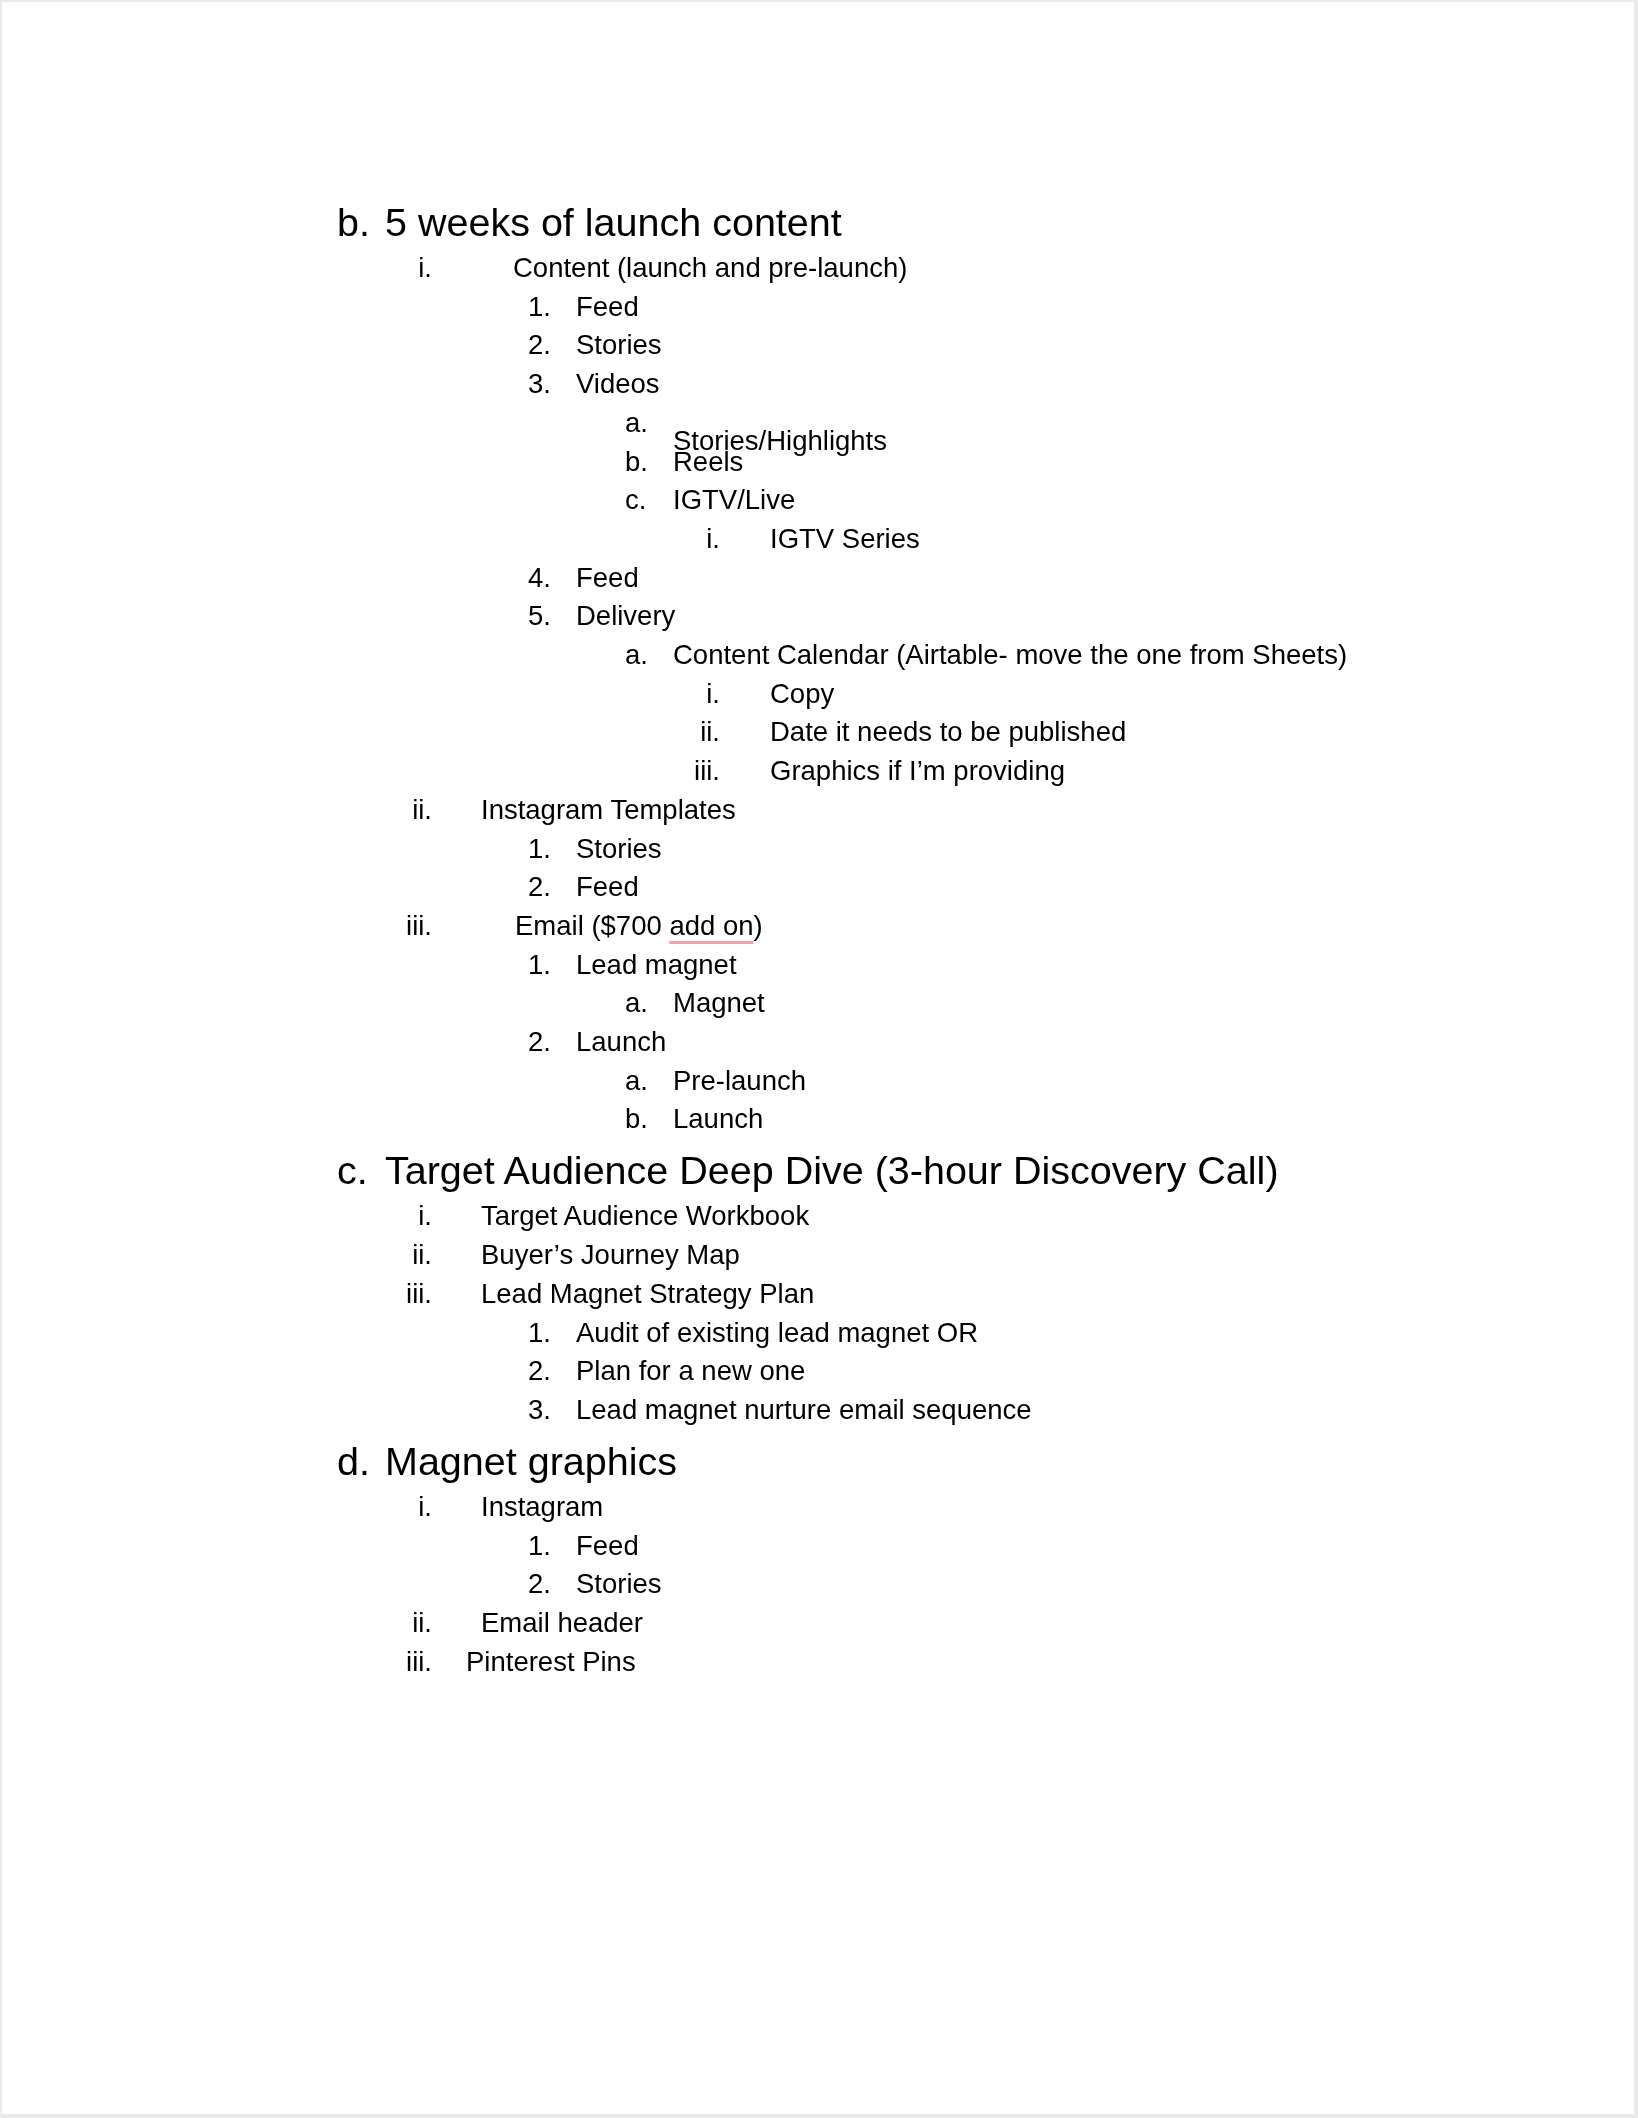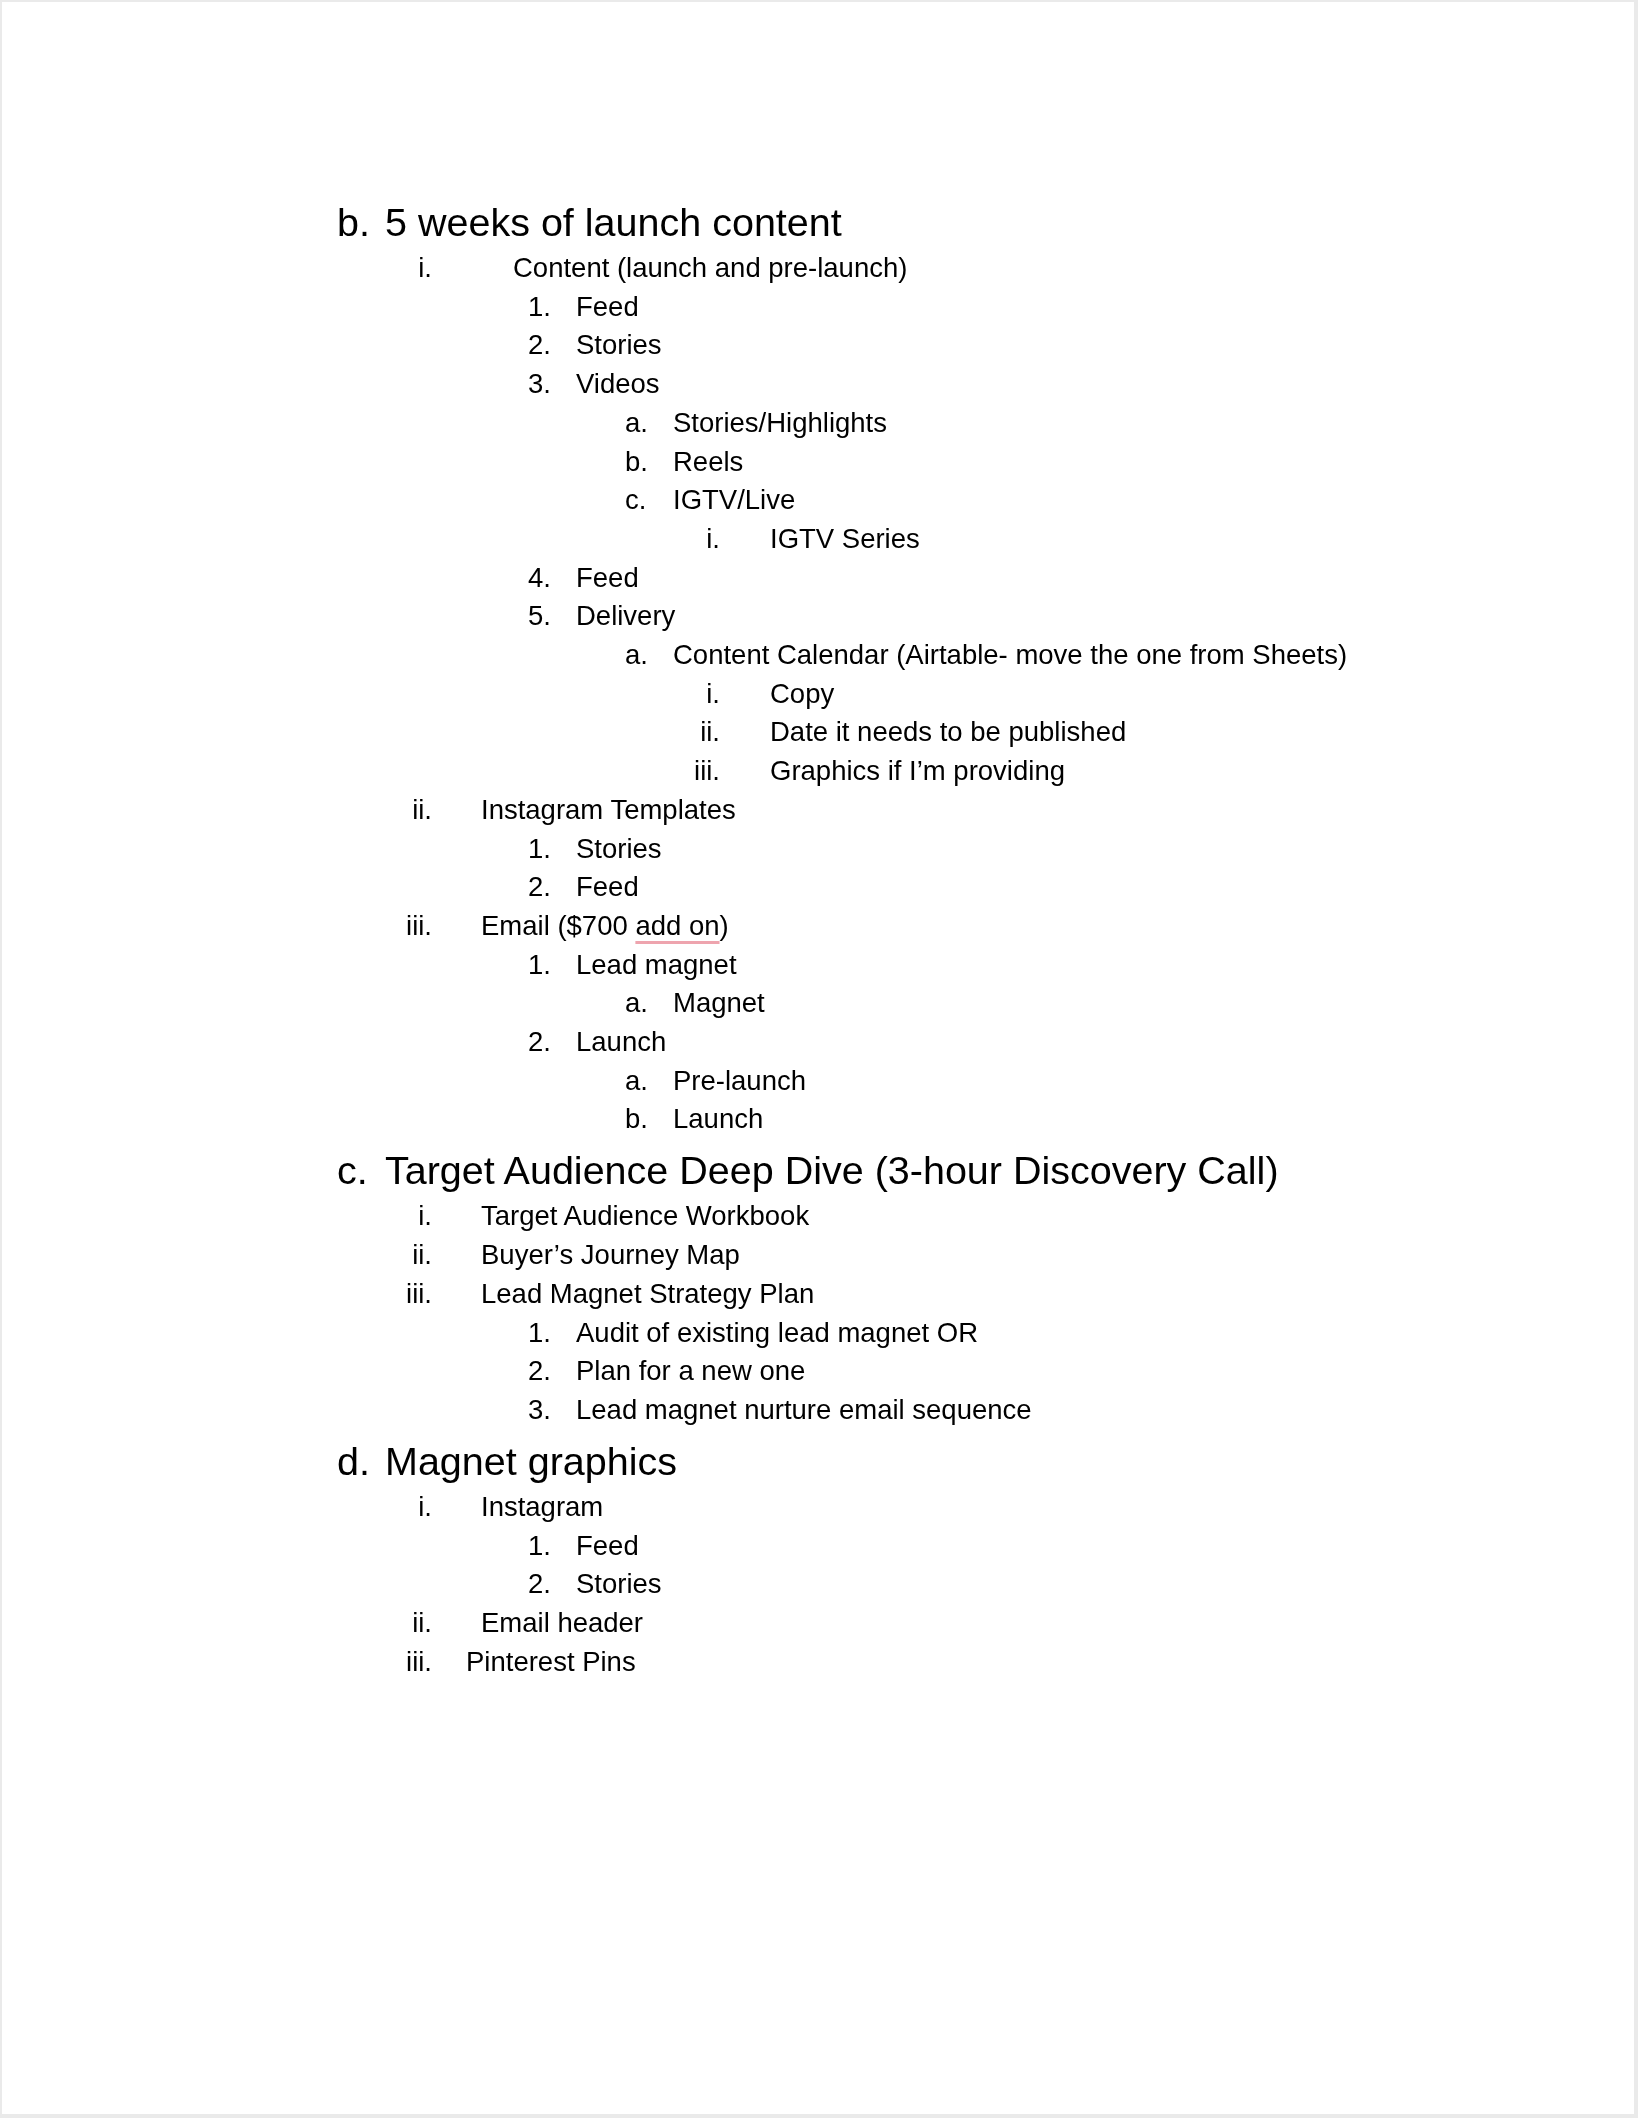--- a/index.html
+++ b/index.html
@@ -42,21 +42,21 @@
       <div class="line body-line" style="top: 327.4px;">
         <span style="left: 526px;">2.</span>
         <span style="left: 574px;">Stories</span>
       </div>
       <div class="line body-line" style="top: 366.1px;">
         <span style="left: 526px;">3.</span>
         <span style="left: 574px;">Videos</span>
       </div>
       <div class="line body-line" style="top: 404.8px;">
         <span style="left: 623px;">a.</span>
-        <span style="left: 671px;">Stories/Highlights</span>
+        <span style="left: 671px; margin-top: 18px;">Stories/Highlights</span>
       </div>
       <div class="line body-line" style="top: 443.5px;">
         <span style="left: 623px;">b.</span>
         <span style="left: 671px;">Reels</span>
       </div>
       <div class="line body-line" style="top: 482.2px;">
         <span style="left: 623px;">c.</span>
         <span style="left: 671px;">IGTV/Live</span>
       </div>
       <div class="line body-line" style="top: 520.9px;">
@@ -94,21 +94,21 @@
       <div class="line body-line" style="top: 830.5px;">
         <span style="left: 526px;">1.</span>
         <span style="left: 574px;">Stories</span>
       </div>
       <div class="line body-line" style="top: 869.2px;">
         <span style="left: 526px;">2.</span>
         <span style="left: 574px;">Feed</span>
       </div>
       <div class="line body-line" style="top: 907.9px;">
         <span class="marker-right" style="left: 370px; width: 60px;">iii.</span>
-        <span style="left: 479px;"><span style="position: static;">Email ($700 </span><span class="spell" style="position: static;">add on</span><span style="position: static;">)</span></span>
+        <span style="left: 479px;"><span style="position: static; margin-left: 34px;">Email ($700 </span><span class="spell" style="position: static;">add on</span><span style="position: static;">)</span></span>
       </div>
       <div class="line body-line" style="top: 946.6px;">
         <span style="left: 526px;">1.</span>
         <span style="left: 574px;">Lead magnet</span>
       </div>
       <div class="line body-line" style="top: 985.3px;">
         <span style="left: 623px;">a.</span>
         <span style="left: 671px;">Magnet</span>
       </div>
       <div class="line body-line" style="top: 1024px;">

